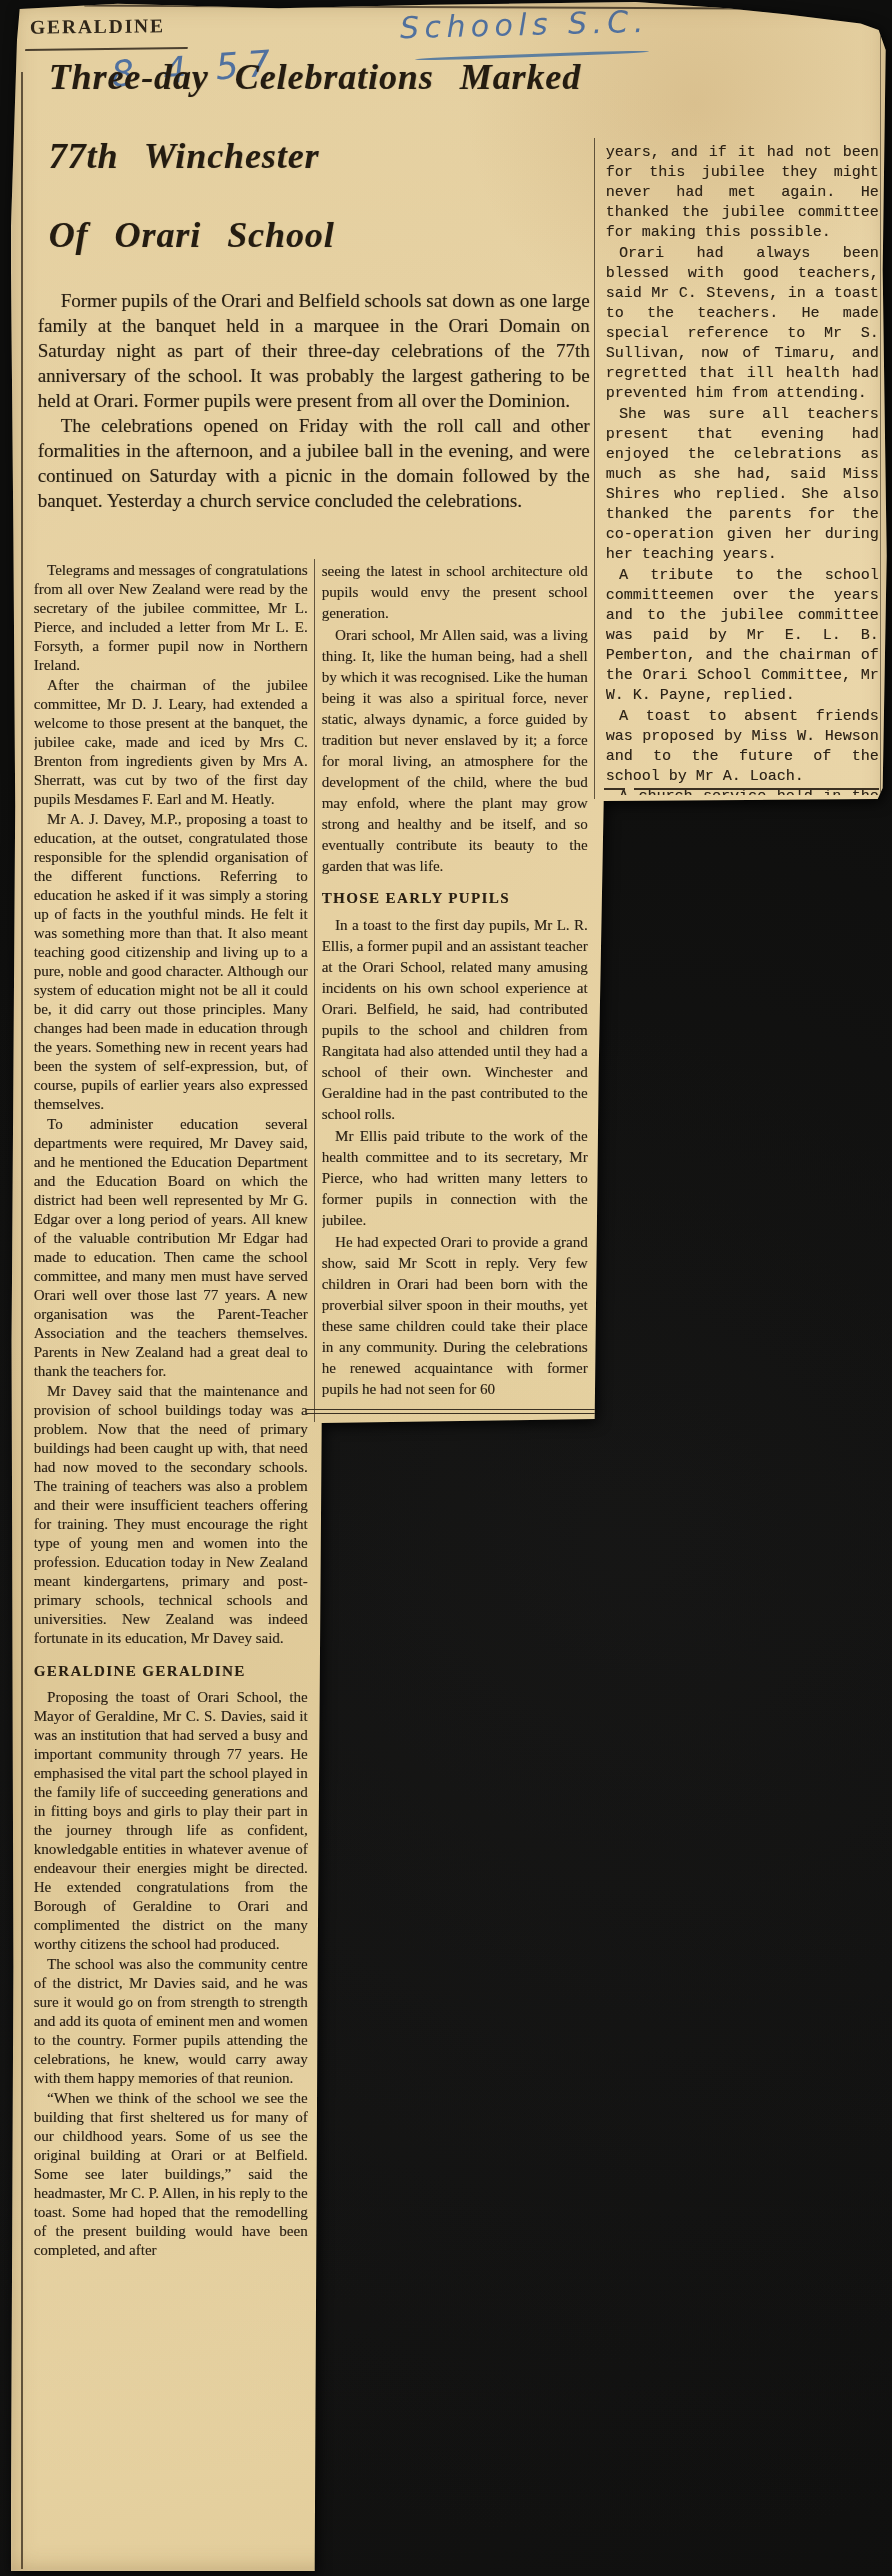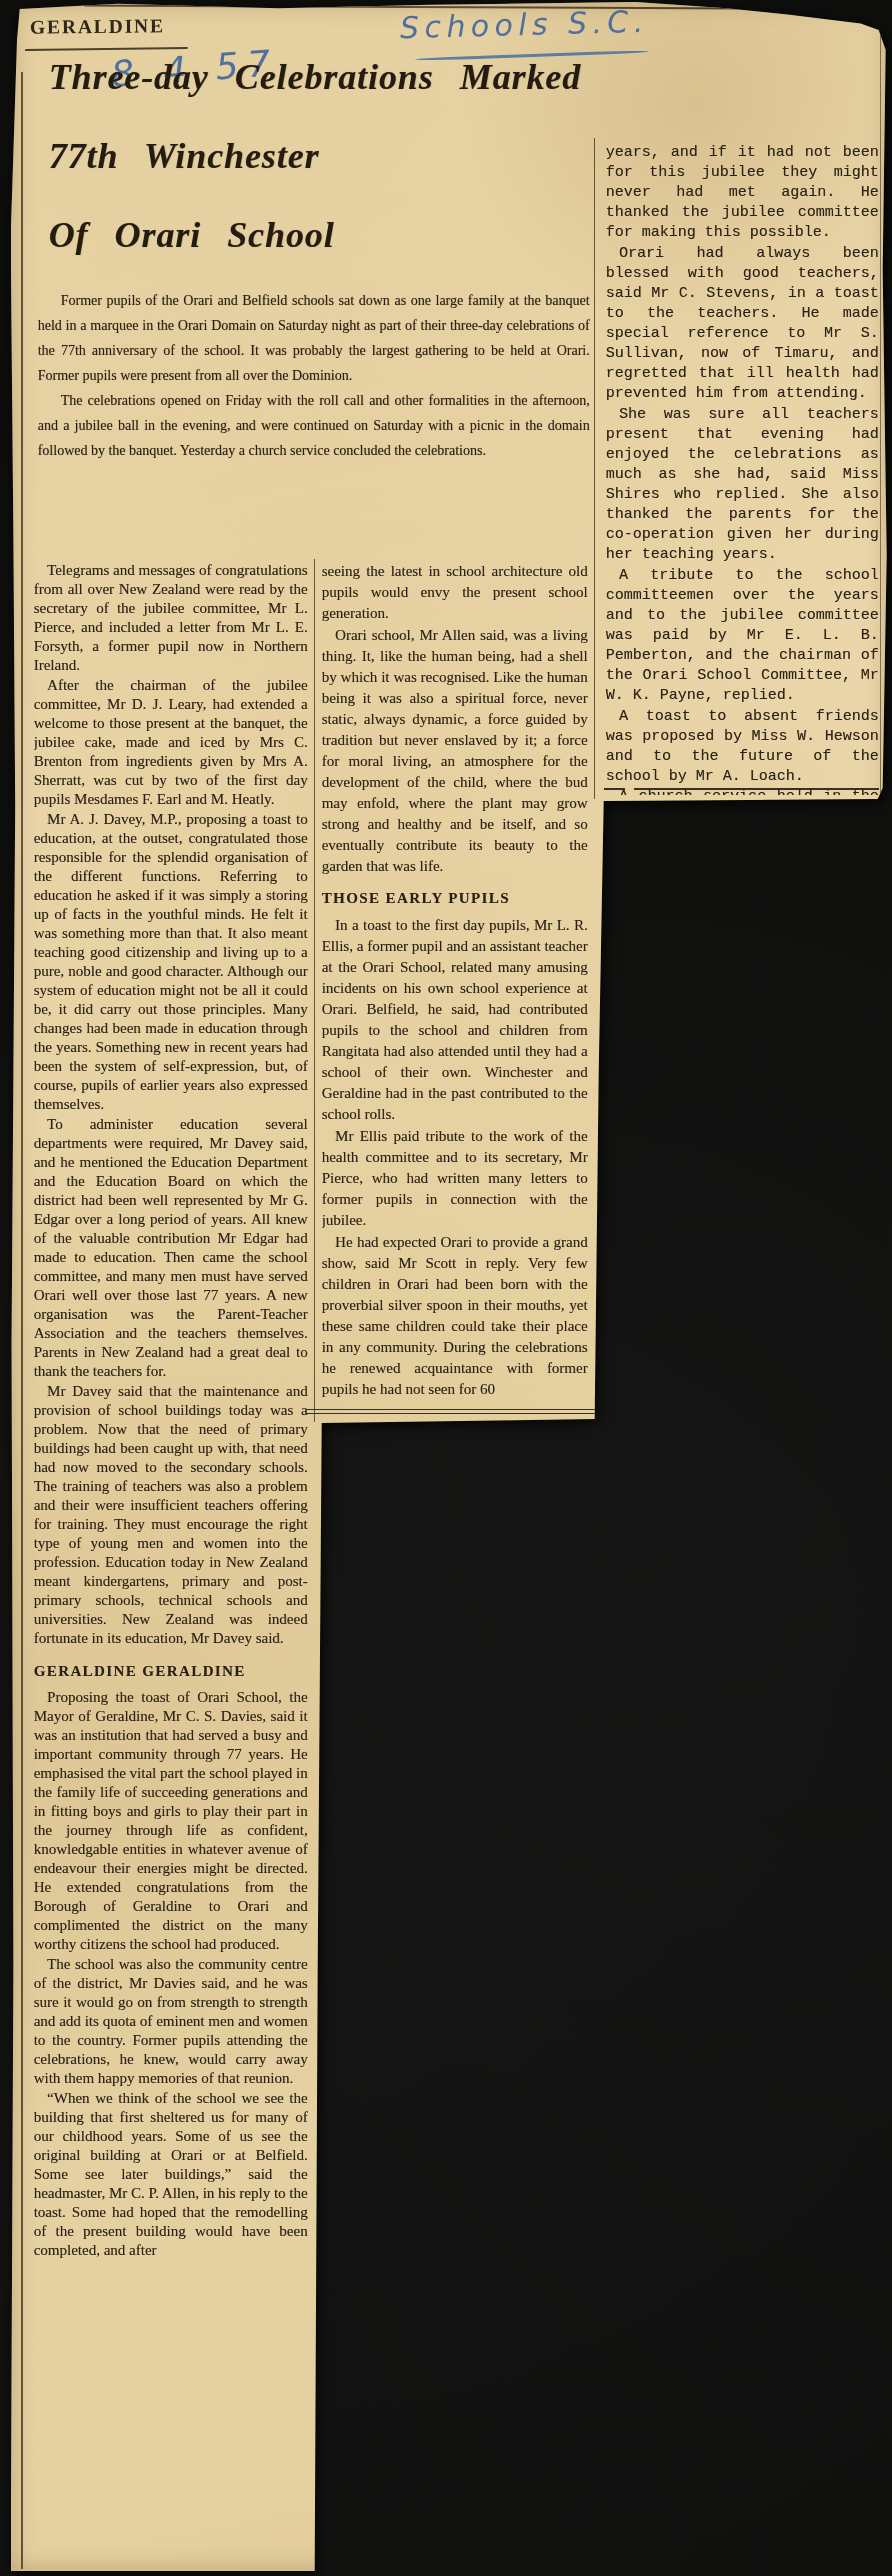--- a/index.html
+++ b/index.html
@@ -54,21 +54,21 @@
     background:#47719f;border-radius:60%/100%;transform:rotate(-2deg);opacity:.85;}
   .hw-date{left:100px;top:46px;font-size:36px;letter-spacing:9px;transform:rotate(-4deg);}
 
   .headline{position:absolute;left:38px;top:36px;width:741px;margin:0;
     font-size:36px;line-height:79px;font-style:italic;font-weight:bold;
     color:#241c11;word-spacing:.45em;letter-spacing:0.9px;font-family:"Liberation Serif",serif;
     text-shadow:0.4px 0.4px 0.9px rgba(50,38,20,.4);}
   .headline .hl-line{display:block;white-space:nowrap;}
 
   .intro{position:absolute;left:27px;top:286px;width:552px;
-    font-size:14px;line-height:25px;text-align:justify;color:#281f13;
+    font-size:19px;line-height:25px;text-align:justify;color:#281f13;
     text-shadow:0.3px 0.3px 0.7px rgba(60,45,25,.45);}
   .intro p{margin:0;text-indent:23px;}
 
   .col{position:absolute;text-align:justify;color:#2b2217;
     text-shadow:0.3px 0.3px 0.6px rgba(60,45,25,.4);overflow:hidden;}
   .col p{margin:0 0 0.9px 0;text-indent:13.4px;}
   .col p.no-indent{text-indent:0;}
   .col-left{left:23px;top:559px;width:274px;height:2007px;
     font-size:15px;line-height:19px;}
   .col-middle{left:311px;top:559px;width:266px;height:850px;

